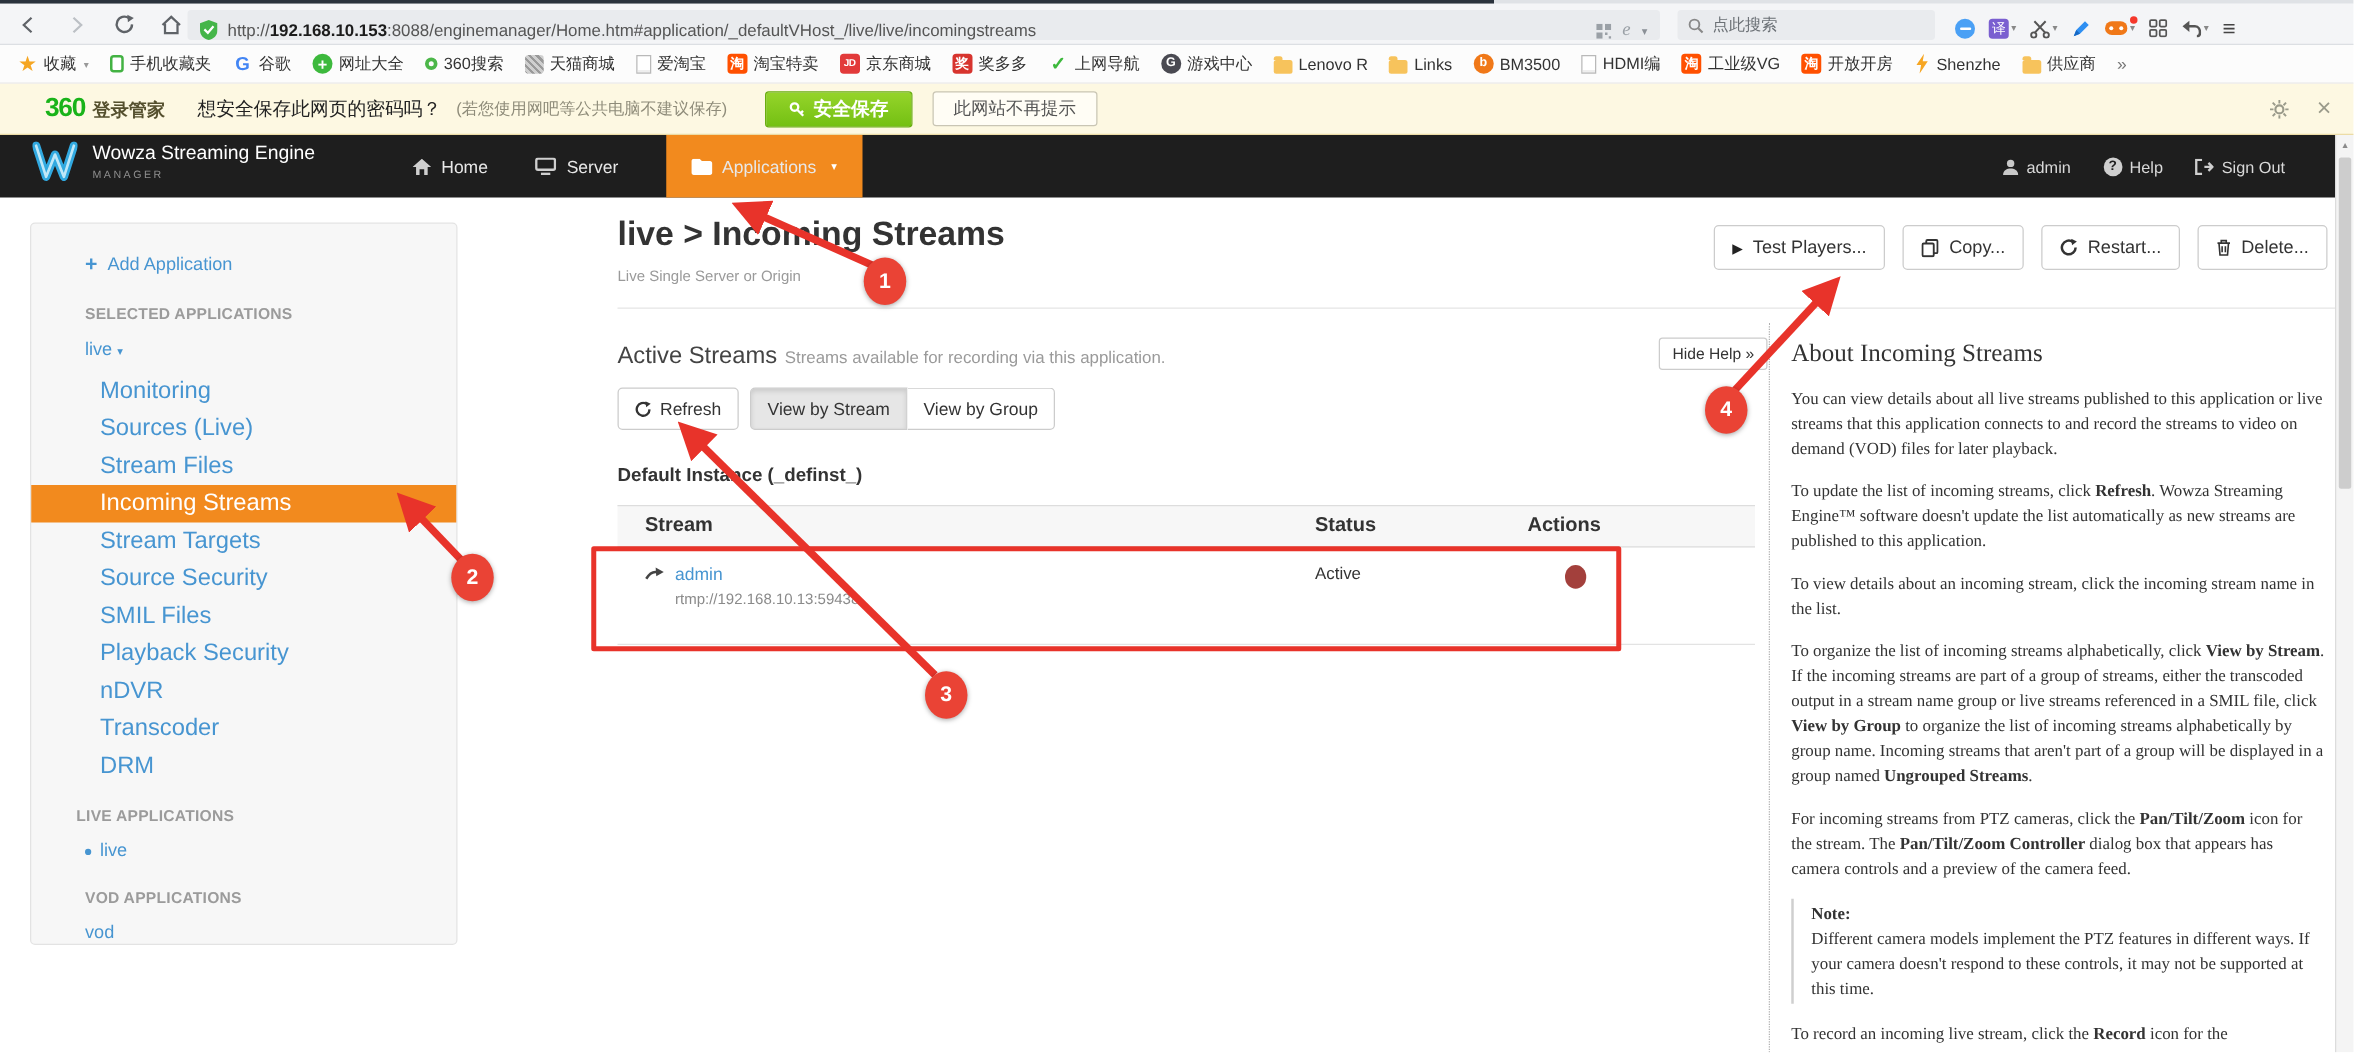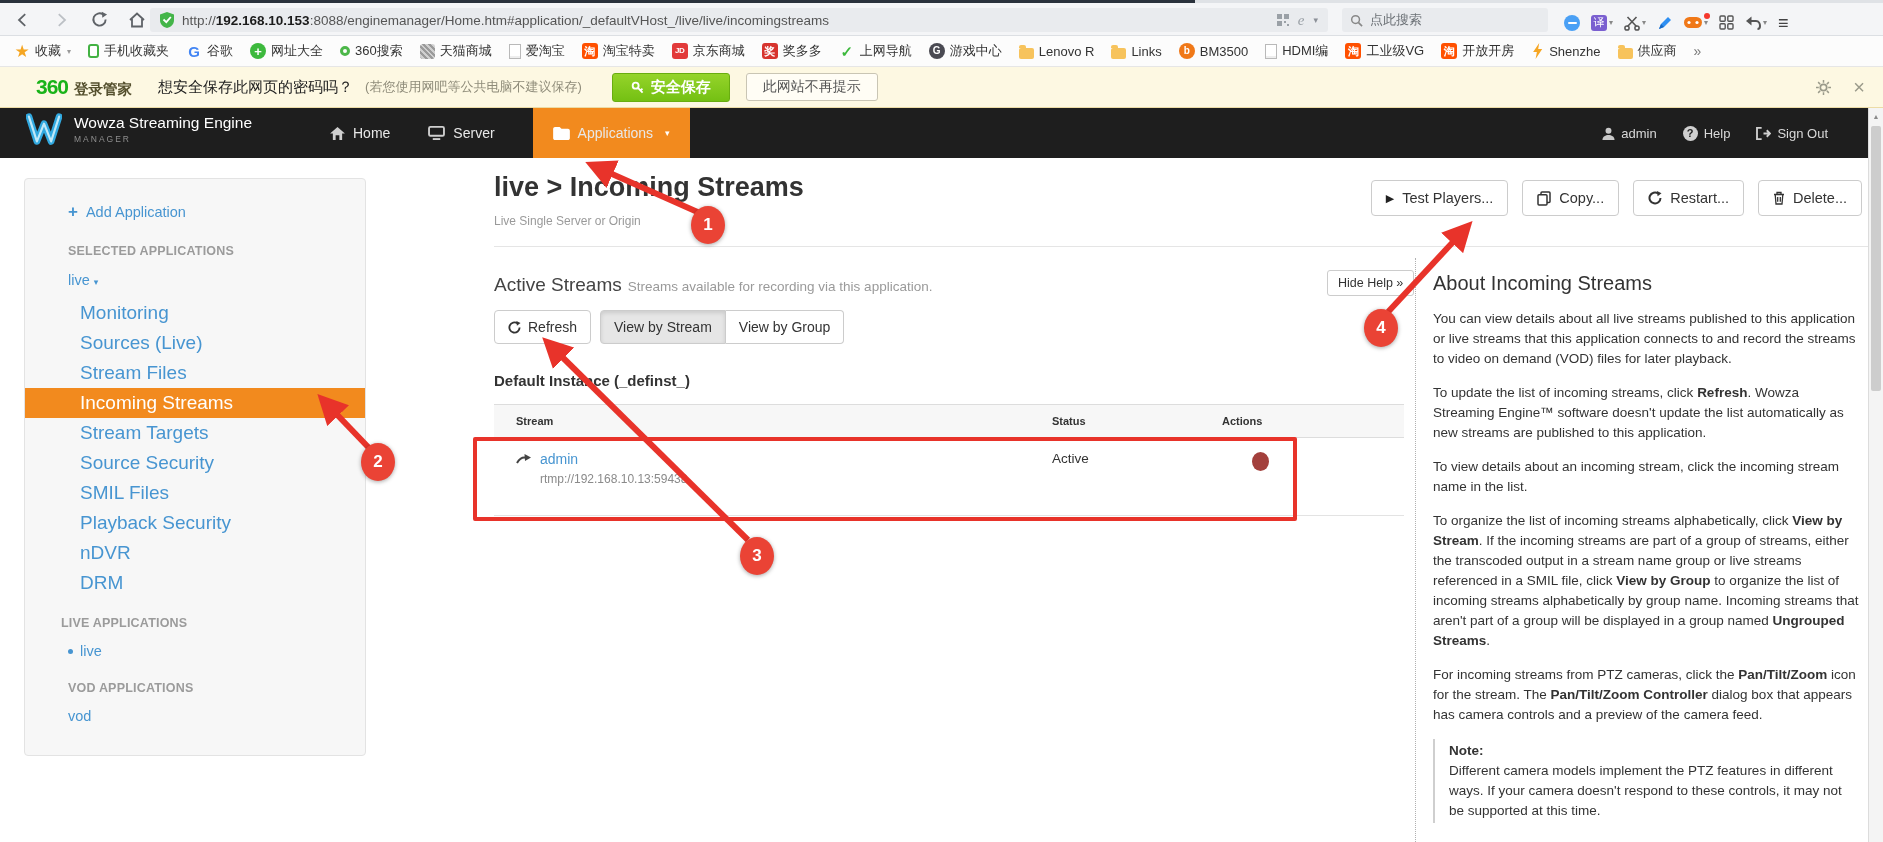--- a/index.html
+++ b/index.html
@@ -8,21 +8,21 @@
   #screen { position:relative; width:1883px; height:842px; background:#fff; overflow:hidden; }
 
   
   .winstrip { position:absolute; top:0; left:0; width:100%; height:3px;
     background:linear-gradient(90deg,#2a323c 0,#2a323c 1195px,#dfe2e6 1195px,#dfe2e6 100%); }
 
   
   .toolbar { position:absolute; top:3px; left:0; width:100%; height:33px; background:#f4f5f7; border-bottom:1px solid #dcdfe3; }
   .navbtns { position:absolute; left:12px; top:0; height:33px; display:flex; align-items:center; gap:16px; }
   .navbtn { width:22px; height:22px; display:flex; align-items:center; justify-content:center; cursor:pointer; }
-  .urlbar { position:absolute; left:150px; top:5px; width:1178px; height:24px; background:#e9ebee; border-radius:3px; display:flex; align-items:center; padding:0 10px; }
+  .urlbar { position:absolute; left:150px; top:5px; width:1178px; height:24px; background:#e9ebee; border-radius:3px; display:flex; align-items:flex-end; padding:0 10px; }
   .urltext { font-size:13.5px; color:#555; margin-left:8px; white-space:nowrap; overflow:hidden; }
   .urltext b { color:#1b1b1b; font-weight:bold; }
   .url-right { margin-left:auto; display:flex; align-items:center; gap:9px; }
   .ie-e { font-family:"Liberation Serif", serif; font-style:italic; font-size:15px; color:#9aa0a6; line-height:1; }
   .tb-caret { font-size:9px; color:#8b9097; }
   .searchbox { position:absolute; left:1342px; top:5px; width:206px; height:24px; background:#e9ebee; border-radius:3px; display:flex; align-items:center; padding:0 8px; gap:7px; }
   .searchbox .ph { font-size:13px; color:#6b7075; }
   .tool-icons { position:absolute; left:1564px; top:3px; height:33px; display:flex; align-items:center; gap:11px; }
   .ti { display:flex; align-items:center; gap:2px; cursor:pointer; position:relative; }
   .ti .caret { font-size:8px; color:#888; }
@@ -105,35 +105,35 @@
   .sec-head .h2 { font-size:19px; color:#444; }
   .sec-head .h2sub { font-size:13.5px; color:#9a9a9a; margin-left:6px; }
   .stream-btns { position:absolute; left:494px; top:310px; display:flex; align-items:center; }
   .btn-sm { display:flex; align-items:center; gap:7px; background:#fff; border:1px solid #ccc; color:#333; font-size:14px; height:34px; padding:0 13px; cursor:pointer; }
   .btn-refresh { border-radius:4px; margin-right:9px; }
   .btn-toggle-l { border-radius:4px 0 0 4px; }
   .btn-toggle-r { border-radius:0 4px 4px 0; border-left:0; }
   .btn-sm.on { background:#e6e6e6; box-shadow:inset 0 2px 4px rgba(0,0,0,.12); }
   .instance-title { position:absolute; left:494px; top:372px; font-size:15px; font-weight:bold; color:#333; }
   .stream-table { position:absolute; left:494px; top:404px; width:910px; }
-  .thead { display:flex; background:#f7f7f7; border-top:1px solid #ddd; border-bottom:1px solid #ddd; height:34px; align-items:center; font-size:11px; font-weight:bold; color:#333; }
+  .thead { display:flex; background:#f7f7f7; border-top:1px solid #ddd; border-bottom:1px solid #ddd; height:34px; align-items:center; font-size:16px; font-weight:bold; color:#333; }
   .th-stream { flex:1; padding-left:22px; }
   .th-status { width:170px; padding-left:8px; }
   .th-actions { width:190px; padding-left:8px; }
   .trow { display:flex; border-bottom:1px solid #e3e3e3; height:78px; padding-top:13px; }
   .td-stream { flex:1; padding-left:22px; }
   .stream-top { display:flex; align-items:center; gap:8px; }
   .stream-link { color:#4795d1; font-size:14px; text-decoration:none; cursor:pointer; }
   .stream-url { margin:5px 0 0 24px; font-size:12px; color:#8a8a8a; }
   .td-status { width:170px; padding-left:8px; font-size:13.5px; color:#333; }
   .td-actions { width:190px; padding-left:8px; }
   .rec-dot { width:17px; height:19px; border-radius:50%; background:#a3403c; margin-left:30px; margin-top:1px; cursor:pointer; }
 
   
-  .help { position:absolute; left:1415px; top:258px; bottom:0; width:455px; border-left:1px dotted #b0b0b0; padding:14px 10px 0 17px; overflow:hidden; }
+  .help { position:absolute; left:1415px; top:258px; bottom:0; width:455px; border-left:1px dotted #b0b0b0; padding:14px 10px 0 17px; overflow:hidden;font-family:Liberation Serif, serif; }
   .help h2 { margin:0; font-size:20px; font-weight:500; color:#333; }
   .hp { margin:14px 0 0 0; font-size:13.5px; line-height:20px; color:#333; }
   .hp b { font-weight:bold; }
   .help-note { margin-top:14px; border-left:2px solid #cfcfcf; padding:2px 0 2px 14px; }
   .help-note .nlabel { font-weight:bold; font-size:13.5px; color:#333; line-height:20px; }
   .help-note .hp { margin-top:0; }
 
   
   .scrollbar { position:absolute; right:0; top:108px; bottom:0; width:15px; background:#f4f4f4; border-left:1px solid #dcdcdc; }
   .sb-up { height:16px; display:flex; align-items:center; justify-content:center; font-size:7px; color:#8a8a8a; }
@@ -454,20 +454,21 @@
 
     <div class="side-item"><span>Monitoring</span></div>
         <div class="side-item"><span>Sources (Live)</span></div>
         <div class="side-item"><span>Stream Files</span></div>
         <div class="side-item active"><span>Incoming Streams</span></div>
         <div class="side-item"><span>Stream Targets</span></div>
         <div class="side-item"><span>Source Security</span></div>
         <div class="side-item"><span>SMIL Files</span></div>
         <div class="side-item"><span>Playback Security</span></div>
         <div class="side-item"><span>nDVR</span></div>
+        <div class="side-item"><span>Transcoder</span></div>
         <div class="side-item"><span>DRM</span></div>
       </div>
     <div class="side-header mt18">LIVE APPLICATIONS</div>
     <div style="margin-top:8px;">
 
     <div class="side-app">
           <span class="dot"></span>
           <span>live</span>
         </div>
       </div>

